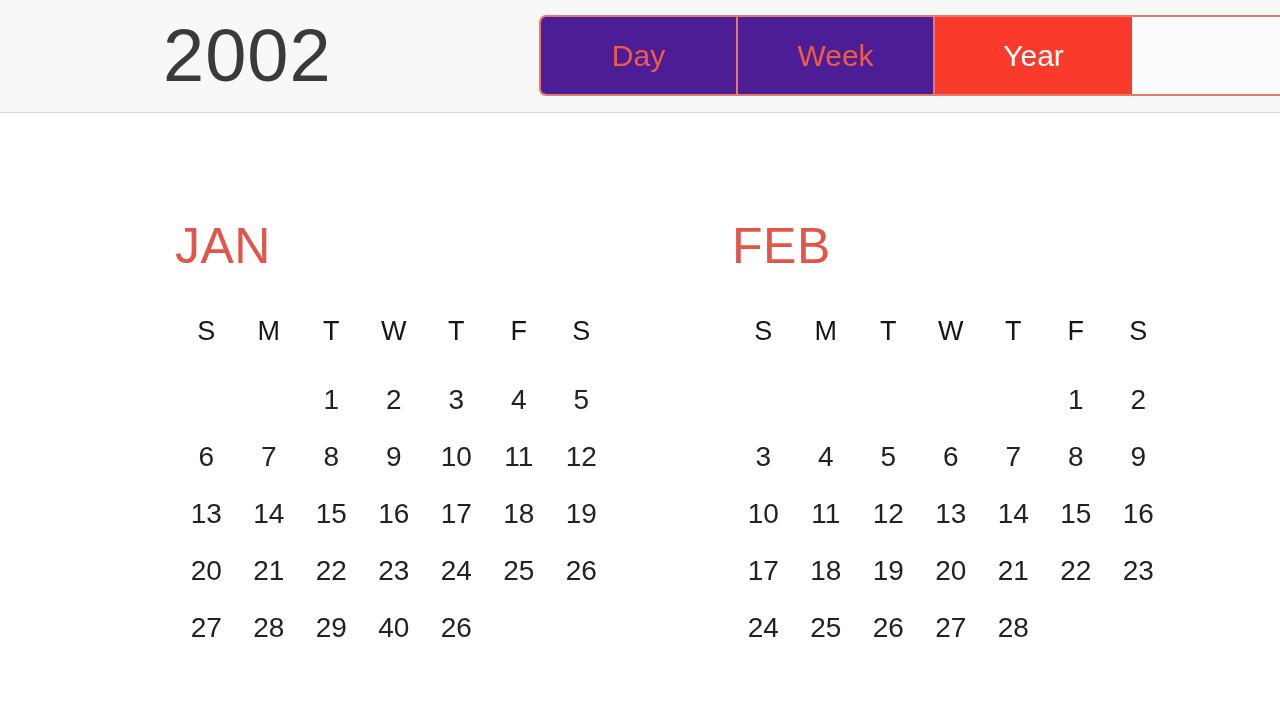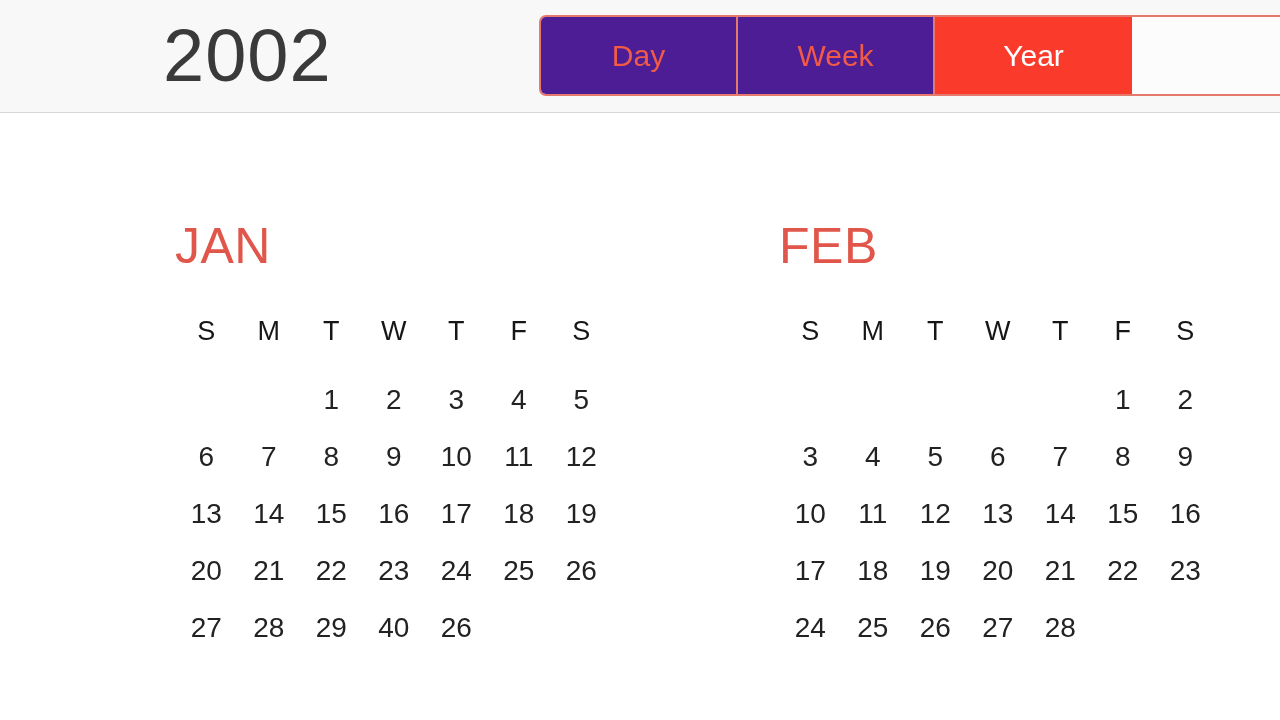--- a/index.html
+++ b/index.html
@@ -97,21 +97,21 @@
   }
 
   .month {
     position: absolute;
     top: 105px;
     width: 470px;
     margin-left: 12px;
   }
 
   .month--0 { left: 163px; }
-  .month--1 { left: 767px; }
+  .month--1 { left: 720px; }
 
   .month-name {
     font-size: 50px;
     font-weight: 300;
     letter-spacing: 0.5px;
     color: #e0564a;
     line-height: 56px;
     height: 56px;
     white-space: nowrap;
   }

